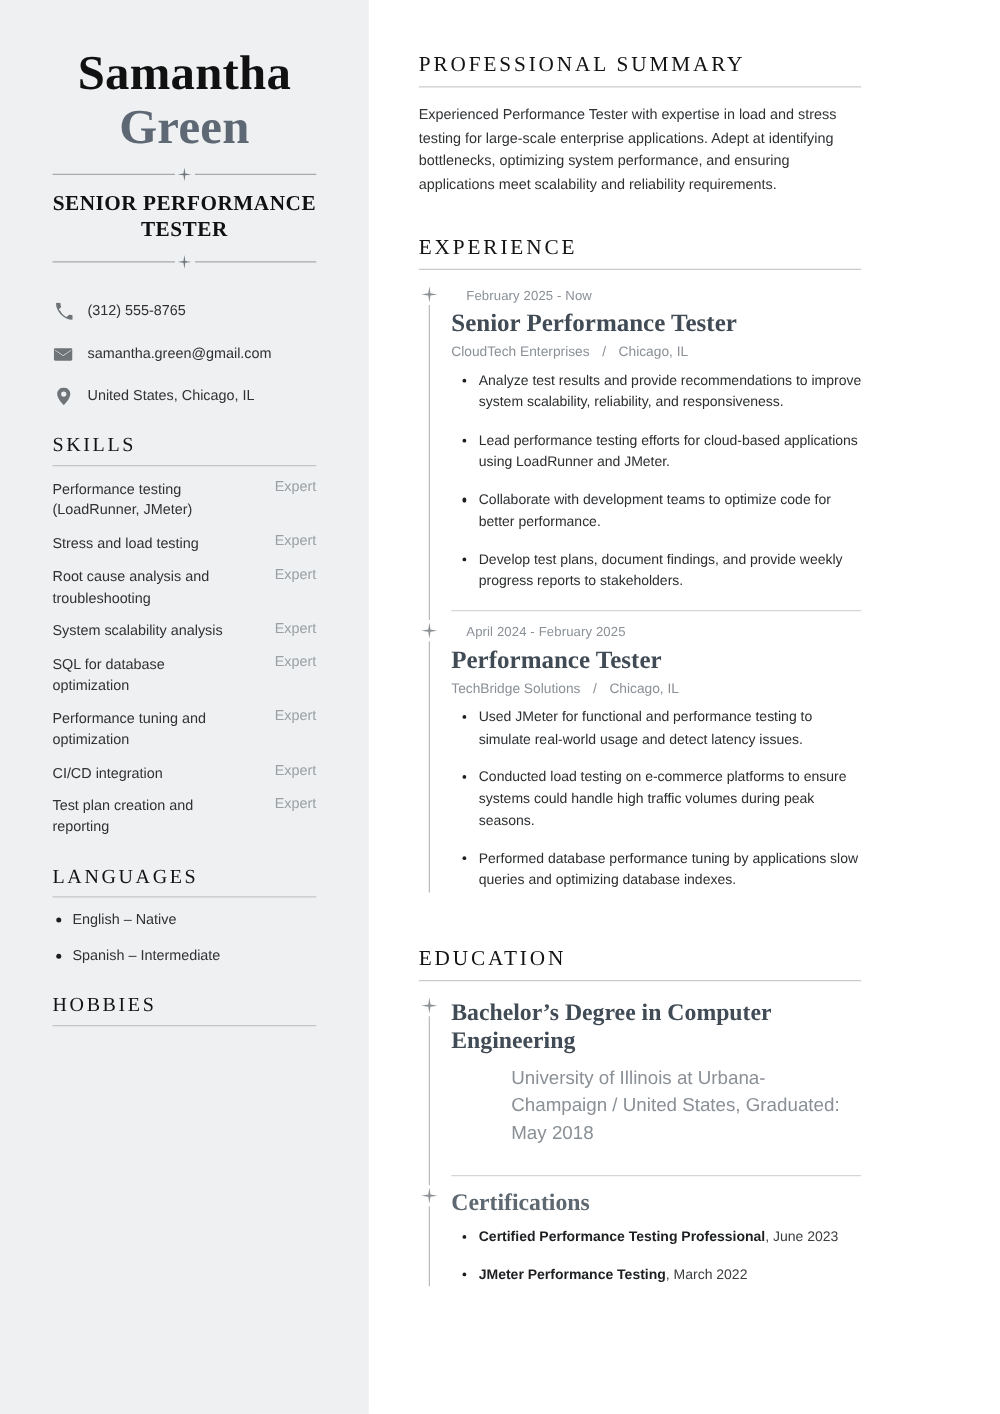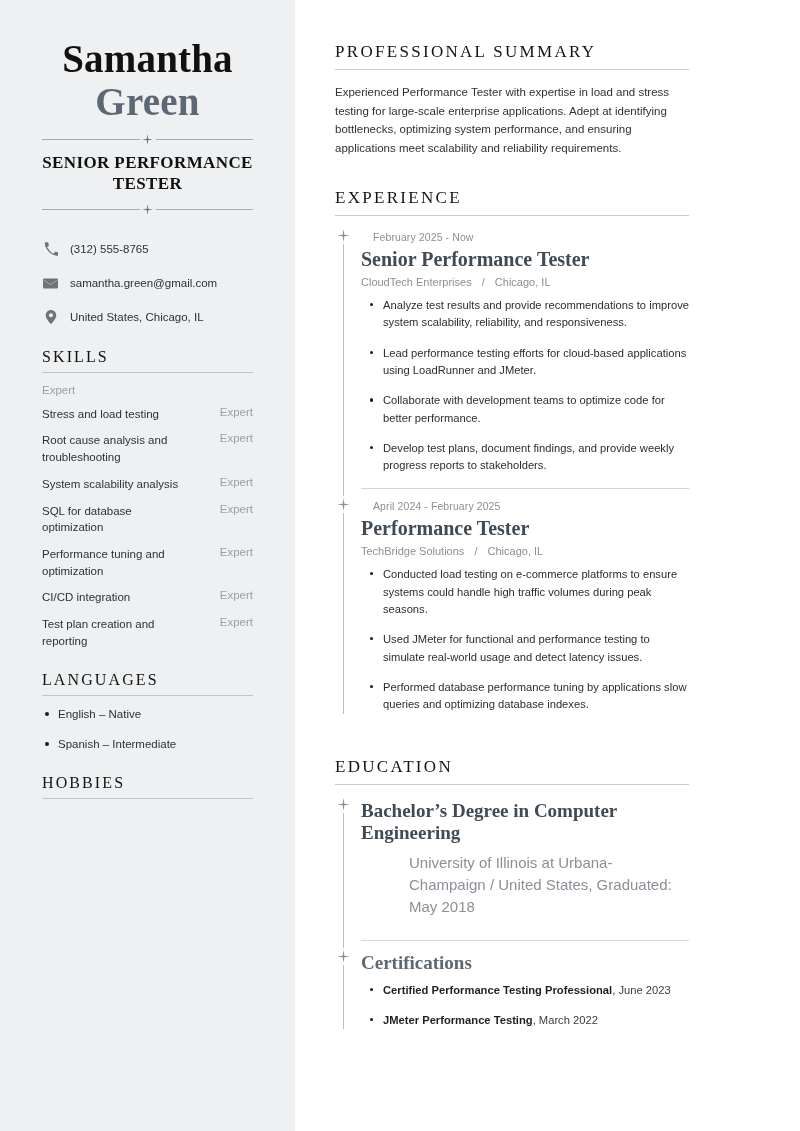--- a/index.html
+++ b/index.html
@@ -264,20 +264,21 @@
         </span>
         <span class="contact-text">United States, Chicago, IL</span>
       </div>
     </div>
 
     <section class="sec">
       <div class="sec-title">SKILLS</div>
       <div class="sec-rule"></div>
 
       <div class="skill-row">
+        <span class="skill-name">Performance testing (LoadRunner, JMeter)</span>
         <span class="skill-level">Expert</span>
       </div>
       <div class="skill-row">
         <span class="skill-name">Stress and load testing</span>
         <span class="skill-level">Expert</span>
       </div>
       <div class="skill-row">
         <span class="skill-name">Root cause analysis and troubleshooting</span>
         <span class="skill-level">Expert</span>
       </div>
@@ -363,22 +364,22 @@
               </svg>
           </span>
           <div class="tl-date">April 2024 - February 2025</div>
           <div class="tl-role">Performance Tester</div>
           <div class="tl-meta">
             <span>TechBridge Solutions</span>
             <span class="sep">/</span>
             <span>Chicago, IL</span>
           </div>
           <ul class="bullets">
+            <li>Used JMeter for functional and performance testing to simulate real-world usage and detect latency issues.</li>
             <li>Conducted load testing on e-commerce platforms to ensure systems could handle high traffic volumes during peak seasons.</li>
-            <li>Used JMeter for functional and performance testing to simulate real-world usage and detect latency issues.</li>
             <li>Performed database performance tuning by applications slow queries and optimizing database indexes.</li>
           </ul>
         </div>
 
       </div>
     </section>
 
     <div class="block-gap"></div>
 
     <section>

